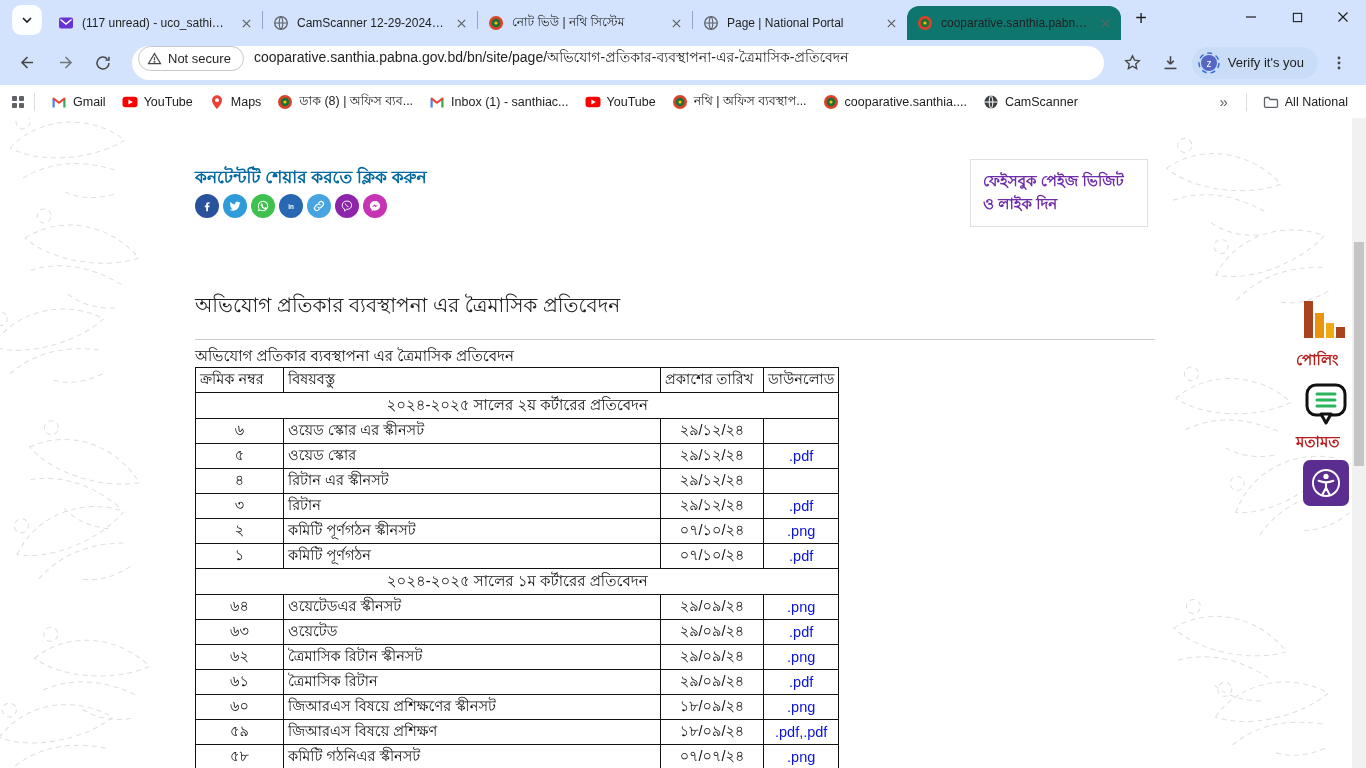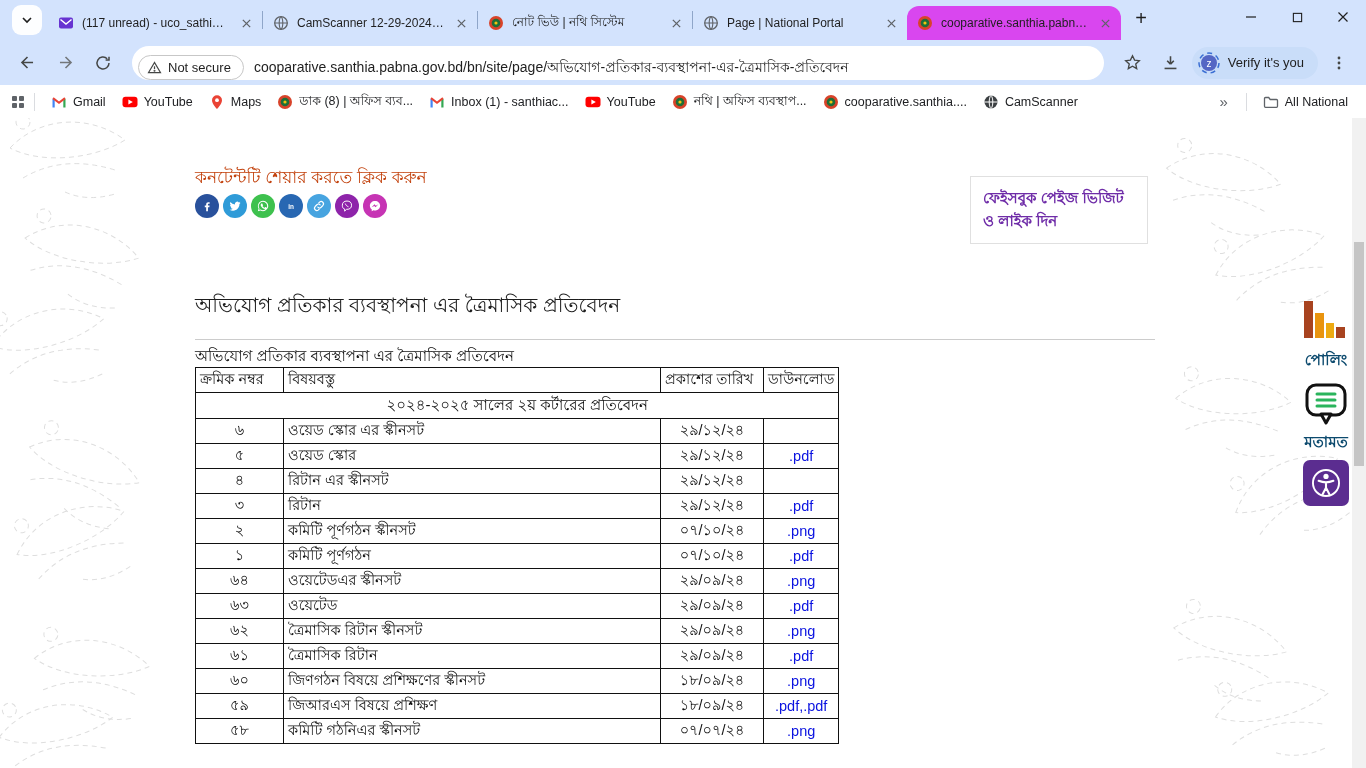--- a/index.html
+++ b/index.html
@@ -8,79 +8,79 @@
 
   .browser { width:1366px; height:768px; display:flex; flex-direction:column; }
 
   
   .tabstrip { height:40px; background:#d3e3fd; display:flex; align-items:flex-end; flex:0 0 auto; }
   .tab-search { width:30px; height:30px; margin:5px 6px 5px 12px; background:#fdfeff; border-radius:9px;
                 display:flex; align-items:center; justify-content:center; align-self:center; }
   .tabs { display:flex; align-items:flex-end; height:40px; }
   .tab { width:214px; height:34px; display:flex; align-items:center; gap:8px; padding:0 8px 0 10px;
          font-size:12px; color:#1f1f1f; position:relative; }
-  .tab.active { background:#d946ef; border-radius:12px 12px 0 0; height:34px; }
+  .tab.active { background:#0f766e; border-radius:12px 12px 0 0; height:34px; }
   .tab .favicon { flex:0 0 16px; width:16px; height:16px; }
   .tab .tab-title { flex:1; white-space:nowrap; overflow:hidden; text-overflow:ellipsis; }
   .tab .tab-close { flex:0 0 16px; display:flex; align-items:center; justify-content:center; border-radius:50%; }
   .tab-divider { width:1px; height:18px; background:#8fa6c9; align-self:center; }
   .new-tab { width:28px; height:28px; margin:0 4px 3px 6px; align-self:center; display:flex; align-items:center;
              justify-content:center; font-size:20px; color:#1f1f1f; border-radius:50%; }
   .win-controls { margin-left:auto; display:flex; align-self:flex-start; height:34px; }
   .win-btn { width:46px; height:34px; display:flex; align-items:center; justify-content:center; color:#1f1f1f; }
 
   
   .toolbar { height:45px; background:#d3e3fd; display:flex; align-items:center; padding:0 10px; flex:0 0 auto; gap:4px; }
   .nav-btn { width:34px; height:34px; display:flex; align-items:center; justify-content:center; border-radius:50%; }
   .omnibox { flex:1; height:34px; background:#fff; border-radius:17px; margin:0 8px; display:flex;
-             align-items:flex-end; padding:0 14px 0 6px; min-width:0; }
+             align-items:flex-start; padding:0 14px 0 6px; min-width:0; }
   .sec-chip { display:flex; align-items:center; gap:6px; border:1px solid #c7c7c7; border-radius:14px;
               padding:4px 12px 4px 8px; font-size:13px; color:#1f1f1f; white-space:nowrap; }
   .url { margin-left:10px; font-size:14px; color:#1f1f1f; white-space:nowrap; overflow:hidden;
          text-overflow:ellipsis; flex:1; min-width:0; }
   .verify-pill { display:flex; align-items:center; gap:8px; background:#c9ddf9; height:32px; border-radius:16px;
                  padding:0 14px 0 6px; font-size:13px; color:#1f1f1f; white-space:nowrap; }
 
   
   .bookmarks { height:33px; background:#fff; display:flex; align-items:center; padding:0 10px; flex:0 0 auto; }
   .bm-divider { width:1px; height:18px; background:#dadce0; margin:0 8px; }
   .bm-item { display:flex; align-items:center; gap:6px; font-size:12.5px; color:#202124; padding:4px 8px;
              border-radius:6px; white-space:nowrap; }
   .bm-spacer { flex:1; }
   .bm-overflow { font-size:15px; color:#5f6368; padding:0 10px; }
 
   
   .page { position:relative; height:650px; background:#fff; overflow:hidden; flex:0 0 auto; }
   .pattern { position:absolute; left:0; top:0; }
   .panel { position:absolute; left:165px; top:0; width:1000px; height:650px; background:#fff; }
 
-  .share-heading { position:absolute; left:30px; top:46px; font-size:17px; font-weight:normal; color:#c2410c; }
+  .share-heading { position:absolute; left:30px; top:46px; font-size:17px; font-weight:bold; color:#0369a1; }
   .social-row { position:absolute; left:30px; top:76px; display:flex; gap:4px; }
   .social-btn { width:24px; height:24px; border-radius:50%; display:flex; align-items:center; justify-content:center; }
 
-  .fb-box { position:absolute; left:805px; top:58px; width:178px; min-height:68px; background:#fff;
+  .fb-box { position:absolute; left:805px; top:41px; width:178px; min-height:68px; background:#fff;
             border:1px solid #e0e0e0; padding:9px 12px; font-size:15px; font-weight:bold; color:#6f2da8; line-height:1.55; }
 
   .page-title { position:absolute; left:30px; top:172px; width:960px; font-size:20px; color:#1d1d1d;
                 font-weight:normal; padding-bottom:16px; border-bottom:1px solid #ccc; }
   .page-subtitle { position:absolute; left:30px; top:226px; font-size:15px; color:#111; }
 
   .report-table { position:absolute; left:30px; top:249px; border-collapse:collapse; table-layout:fixed; }
   .report-table td, .report-table th { border:1px solid #111; font-size:14.5px; color:#111; font-weight:normal;
                                        padding:0 4px; height:25px; overflow:hidden; white-space:nowrap; }
   .report-table th { text-align:left; height:23px; }
   .col-serial { width:88px; text-align:center;margin-top:9px; }
   .col-subject { width:377px; text-align:left; }
   .col-date { width:103px; text-align:center; }
   .col-dl { width:64px; text-align:center; }
   .section-row td { text-align:center; font-size:15px; }
   .dl-link { color:#0a12e0; cursor:pointer; }
 
   
-  .widget-label { position:absolute; width:60px; text-align:center; font-size:15px; font-weight:bold; color:#0c4a6e; }
+  .widget-label { position:absolute; width:60px; text-align:left; font-size:15px; font-weight:bold; color:#b91c1c; }
   .poll-icon { position:absolute; left:1302px; top:178px; }
   .poll-label { left:1296px; top:230px; }
   .feedback-icon { position:absolute; left:1304px; top:264px; }
   .feedback-label { left:1296px; top:312px; }
   .access-btn { position:absolute; left:1303px; top:342px; width:46px; height:46px; border-radius:7px;
                 background:#5b2d90; display:flex; align-items:center; justify-content:center; }
 
   
   .scrollbar { position:absolute; right:0; top:0; width:14px; height:650px; background:#f1f1f1; }
   .scroll-thumb { position:absolute; left:2px; top:124px; width:10px; height:224px; background:#c5c5c5; border-radius:0; }
@@ -449,20 +449,23 @@
               <td class="col-subject">কমিটি পূর্ণগঠন স্কীনসট</td>
               <td class="col-date">০৭/১০/২৪</td>
               <td class="col-dl"><span class="dl-link">.png</span></td>
             </tr>
             <tr>
               <td class="col-serial">১</td>
               <td class="col-subject">কমিটি পূর্ণগঠন</td>
               <td class="col-date">০৭/১০/২৪</td>
               <td class="col-dl"><span class="dl-link">.pdf</span></td>
             </tr>
+            <tr class="section-row">
+              <td colspan="4">২০২৪-২০২৫ সালের ১ম কর্টারের প্রতিবেদন</td>
+            </tr>
             <tr>
               <td class="col-serial">৬৪</td>
               <td class="col-subject">ওয়েটেডএর স্কীনসট</td>
               <td class="col-date">২৯/০৯/২৪</td>
               <td class="col-dl"><span class="dl-link">.png</span></td>
             </tr>
             <tr>
               <td class="col-serial">৬৩</td>
               <td class="col-subject">ওয়েটেড</td>
               <td class="col-date">২৯/০৯/২৪</td>
@@ -475,21 +478,21 @@
               <td class="col-dl"><span class="dl-link">.png</span></td>
             </tr>
             <tr>
               <td class="col-serial">৬১</td>
               <td class="col-subject">ত্রৈমাসিক রিটান</td>
               <td class="col-date">২৯/০৯/২৪</td>
               <td class="col-dl"><span class="dl-link">.pdf</span></td>
             </tr>
             <tr>
               <td class="col-serial">৬০</td>
-              <td class="col-subject">জিণগঠন বিষয়ে প্রশিক্ষণের স্কীনসট</td>
+              <td class="col-subject">জিআরএস বিষয়ে প্রশিক্ষণের স্কীনসট</td>
               <td class="col-date">১৮/০৯/২৪</td>
               <td class="col-dl"><span class="dl-link">.png</span></td>
             </tr>
             <tr>
               <td class="col-serial">৫৯</td>
               <td class="col-subject">জিআরএস বিষয়ে প্রশিক্ষণ</td>
               <td class="col-date">১৮/০৯/২৪</td>
               <td class="col-dl"><span class="dl-link">.pdf,.pdf</span></td>
             </tr>
             <tr>

